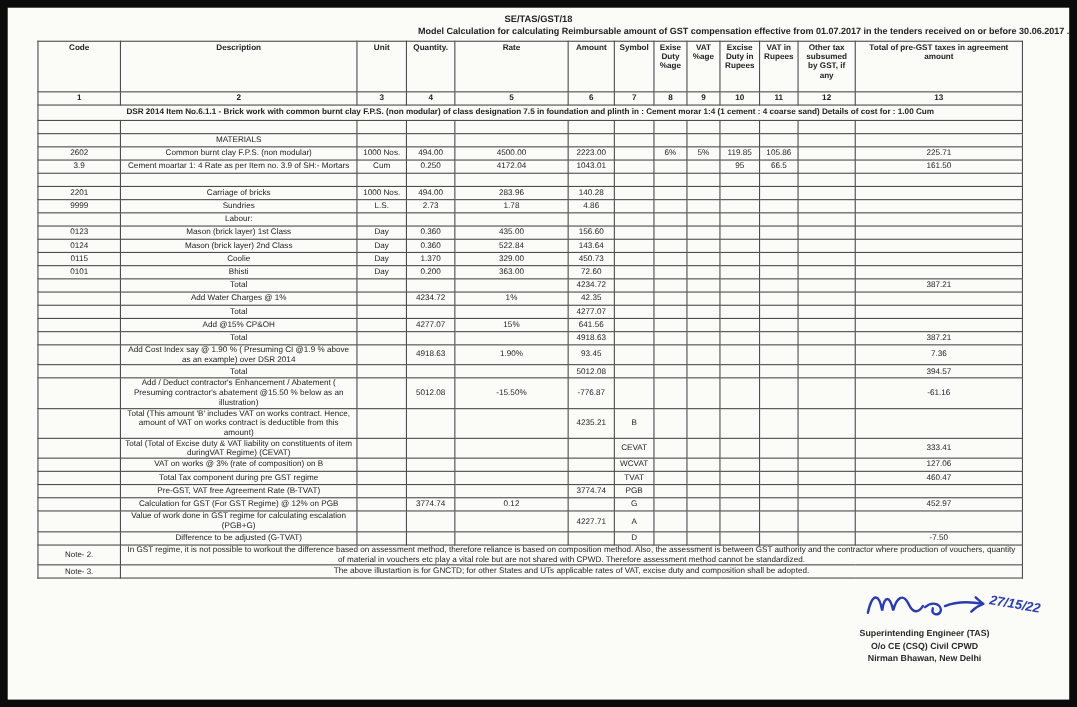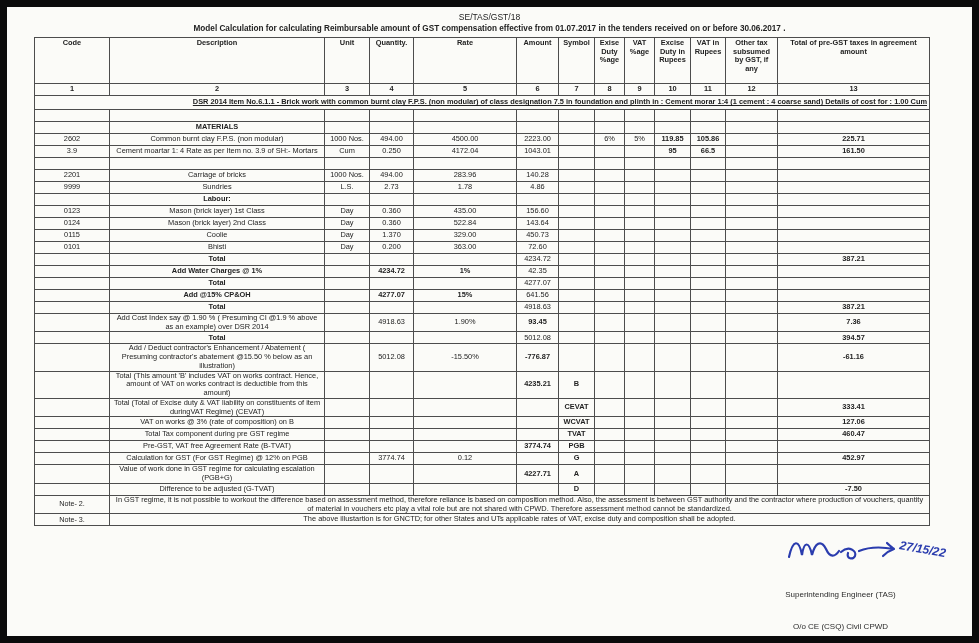--- a/index.html
+++ b/index.html
@@ -1,34 +1,34 @@
 <!DOCTYPE html>
 <html><head>
 <meta charset="utf-8">
 <style>
   html,body{margin:0;padding:0;background:#0b0b0b;}
   .frame{position:relative;width:979px;height:643px;background:#0b0b0b;overflow:hidden;
          font-family:"Liberation Sans",sans-serif;color:#1c1c1c;}
   .page{position:absolute;left:7px;top:7px;right:7px;bottom:7px;background:#fbfbf8;}
-  .doc-ref{margin-top:5px;text-align:center;font-size:8.5px;font-weight:normal;color:#222;}
-  .doc-title{margin-top:2px;text-align:center;font-size:8.2px;font-weight:bold;color:#222;}
+  .doc-ref{margin-top:5px;text-align:center;font-size:8.5px;font-weight:bold;color:#222;}
+  .doc-title{margin-top:2px;text-align:right;font-size:8.2px;font-weight:bold;color:#222;}
   table.cost{border-collapse:collapse;table-layout:fixed;margin:4px 0 0 27px;width:895px;
              font-size:7.4px;line-height:1.18;color:#232323;}
   table.cost th,table.cost td{border:1px solid #4d4d4d;padding:0 2px;overflow:hidden;
              text-align:center;vertical-align:middle;height:11px;}
   table.cost thead tr.labels th{height:44px;vertical-align:top;font-weight:bold;padding-top:1px;text-align:center;}
   table.cost thead tr.nums th{height:11px;font-weight:bold;}
-  table.cost td.section{font-weight:bold;text-align:right;height:13px;text-decoration:underline;}
+  table.cost td.section{font-weight:bold;text-align:center;height:13px;}
   td.l{text-align:left;}
   td.r{text-align:right;padding-right:5px;margin-left:11px;}
   td.j{text-align:justify;}
-  td.b{font-weight:bold;}
+  td.b{font-weight:normal;}
   td.notel{font-size:7.2px;}
   .sig{position:absolute;right:14px;top:524px;width:235px;text-align:center;}
-  .sig .printed{font-size:8px;font-weight:normal;color:#2b2b2b;line-height:1.45;margin-top:20px;}
+  .sig .printed{font-size:8px;font-weight:bold;color:#2b2b2b;line-height:1.45;}
 </style>
 </head>
 <body>
 
 <div class="frame">
   <div class="page">
 
     <div class="doc-ref">SE/TAS/GST/18</div>
     <div class="doc-title">Model Calculation for calculating Reimbursable amount of GST compensation effective from 01.07.2017 in the tenders received on or before 30.06.2017 .</div>
 

